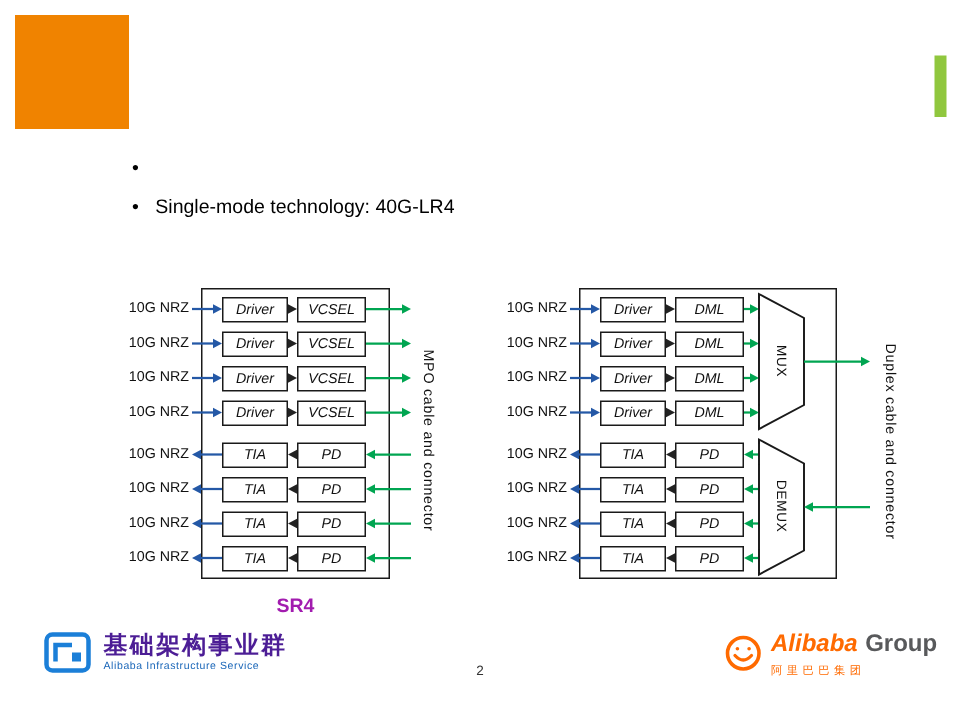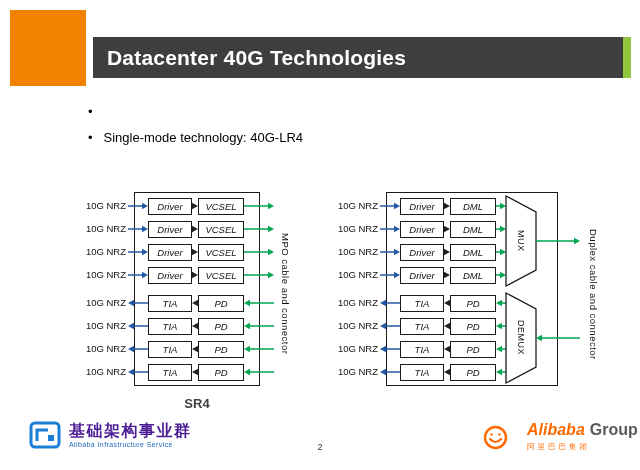--- a/index.html
+++ b/index.html
@@ -18,43 +18,40 @@
   #diagram-sr4{left:78px;top:188px;width:230px;height:212px;}
   #diagram-lr4{left:330px;top:188px;width:300px;height:212px;}
   .outer{position:absolute;border:1.4px solid #1a1a1a;box-sizing:border-box;z-index:0;}
   svg.arrows{position:absolute;left:0;top:0;z-index:1;}
   .dbox{position:absolute;border:1.2px solid #1a1a1a;background:#fff;box-sizing:border-box;
         display:flex;align-items:center;justify-content:center;font-size:9.5px;z-index:2;font-style:italic;}
   .nrz{position:absolute;font-size:9.5px;line-height:12px;height:12px;text-align:right;z-index:2;white-space:nowrap;}
   .vlabel{position:absolute;writing-mode:vertical-rl;font-size:9.5px;letter-spacing:0.5px;
           display:flex;align-items:center;justify-content:center;z-index:2;white-space:nowrap;}
   .muxlab{font-size:9px;}
-  .caption{position:absolute;font-weight:bold;font-size:13px;color:#404040;text-align:center;z-index:3;}
+  .caption{position:absolute;font-weight:bold;font-size:13px;color:#a21caf;text-align:center;z-index:3;}
   #cap-sr4{left:134px;top:396px;width:126px;}
   #cap-lr4{left:386px;top:396px;width:172px;}
   .footer-left{position:absolute;left:28px;top:418px;display:flex;align-items:center;gap:7px;}
   .org-cn{font-size:16px;font-weight:bold;color:#4c1d95;letter-spacing:1.5px;line-height:1.1;}
   .org-en{font-size:7px;color:#1A66B8;letter-spacing:0.4px;margin-top:2px;}
   .page-num{position:absolute;left:0;right:0;top:442px;text-align:center;font-size:9px;color:#333;}
-  .footer-right{position:absolute;left:482px;top:422px;display:flex;align-items:center;gap:18px;}
+  .footer-right{position:absolute;left:482px;top:422px;display:flex;gap:5px;}
   .brand-line{line-height:1;white-space:nowrap;}
   .brand1{color:#FF6A00;font-weight:bold;font-style:italic;font-size:16px;}
   .brand2{color:#58595B;font-weight:bold;font-size:16px;margin-left:5px;}
   .brand-cn{font-size:7.5px;color:#FF6A00;letter-spacing:3px;margin-top:4px;}
 </style>
 </head>
 <body>
 
 <div class="slide">
 
   <div class="accent-square"></div>
 
-  <div class="title-bar">
-    <span>Datacenter 40G Technologies</span>
-  </div>
   <div class="title-green"></div>
 
   <div class="bullets">
     <div class="bullet">
       <span class="dot">•</span>
     </div>
     <div class="bullet">
       <span class="dot">•</span>
       <span class="text">Single-mode technology: 40G-LR4</span>
     </div>

